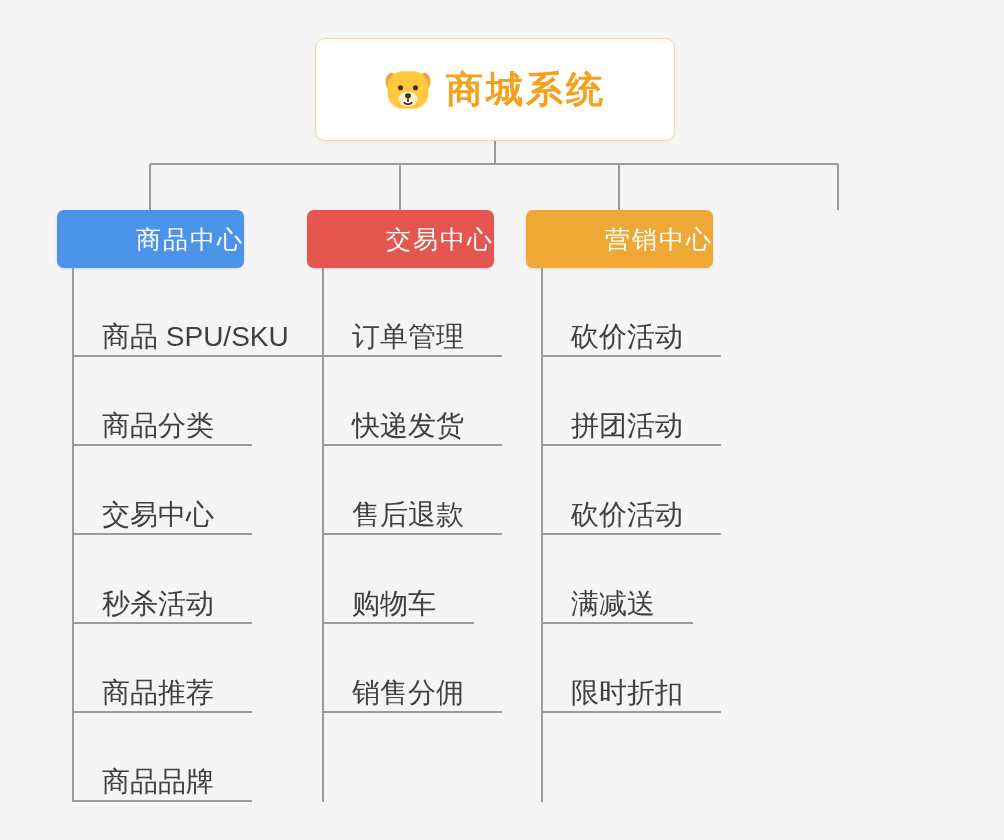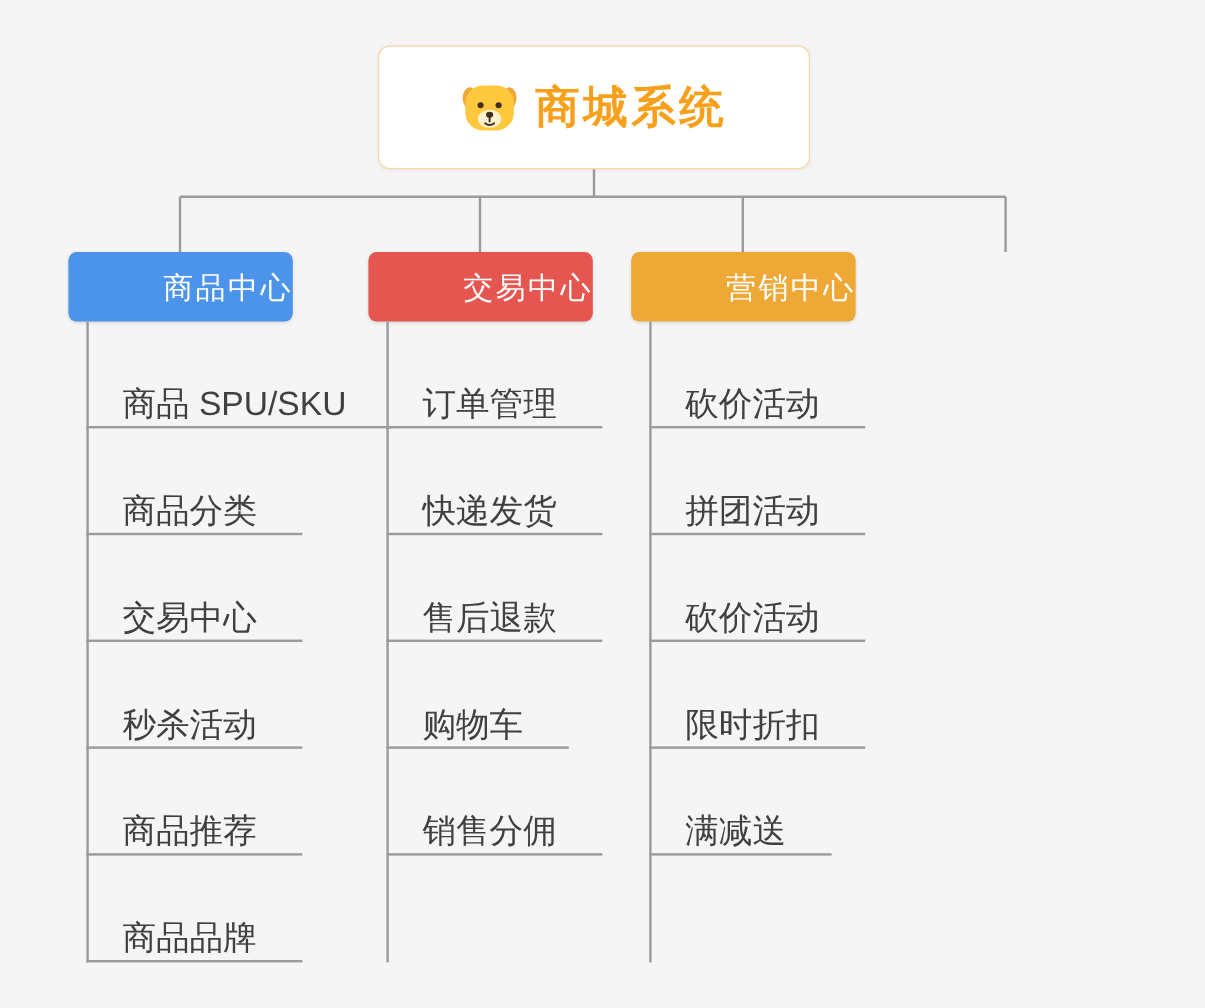--- a/index.html
+++ b/index.html
@@ -123,18 +123,18 @@
   </div>
 
   <div class="col col3">
     <div class="hdr" style="background-color: rgb(238, 168, 54);">
       <span>营销中心</span>
     </div>
     <div class="trunk"></div>
     <div class="child">砍价活动</div>
     <div class="child">拼团活动</div>
     <div class="child">砍价活动</div>
+    <div class="child">满减送</div>
     <div class="child">限时折扣</div>
-    <div class="child">满减送</div>
   </div>
 
 
 </div>
 
 </body></html>

